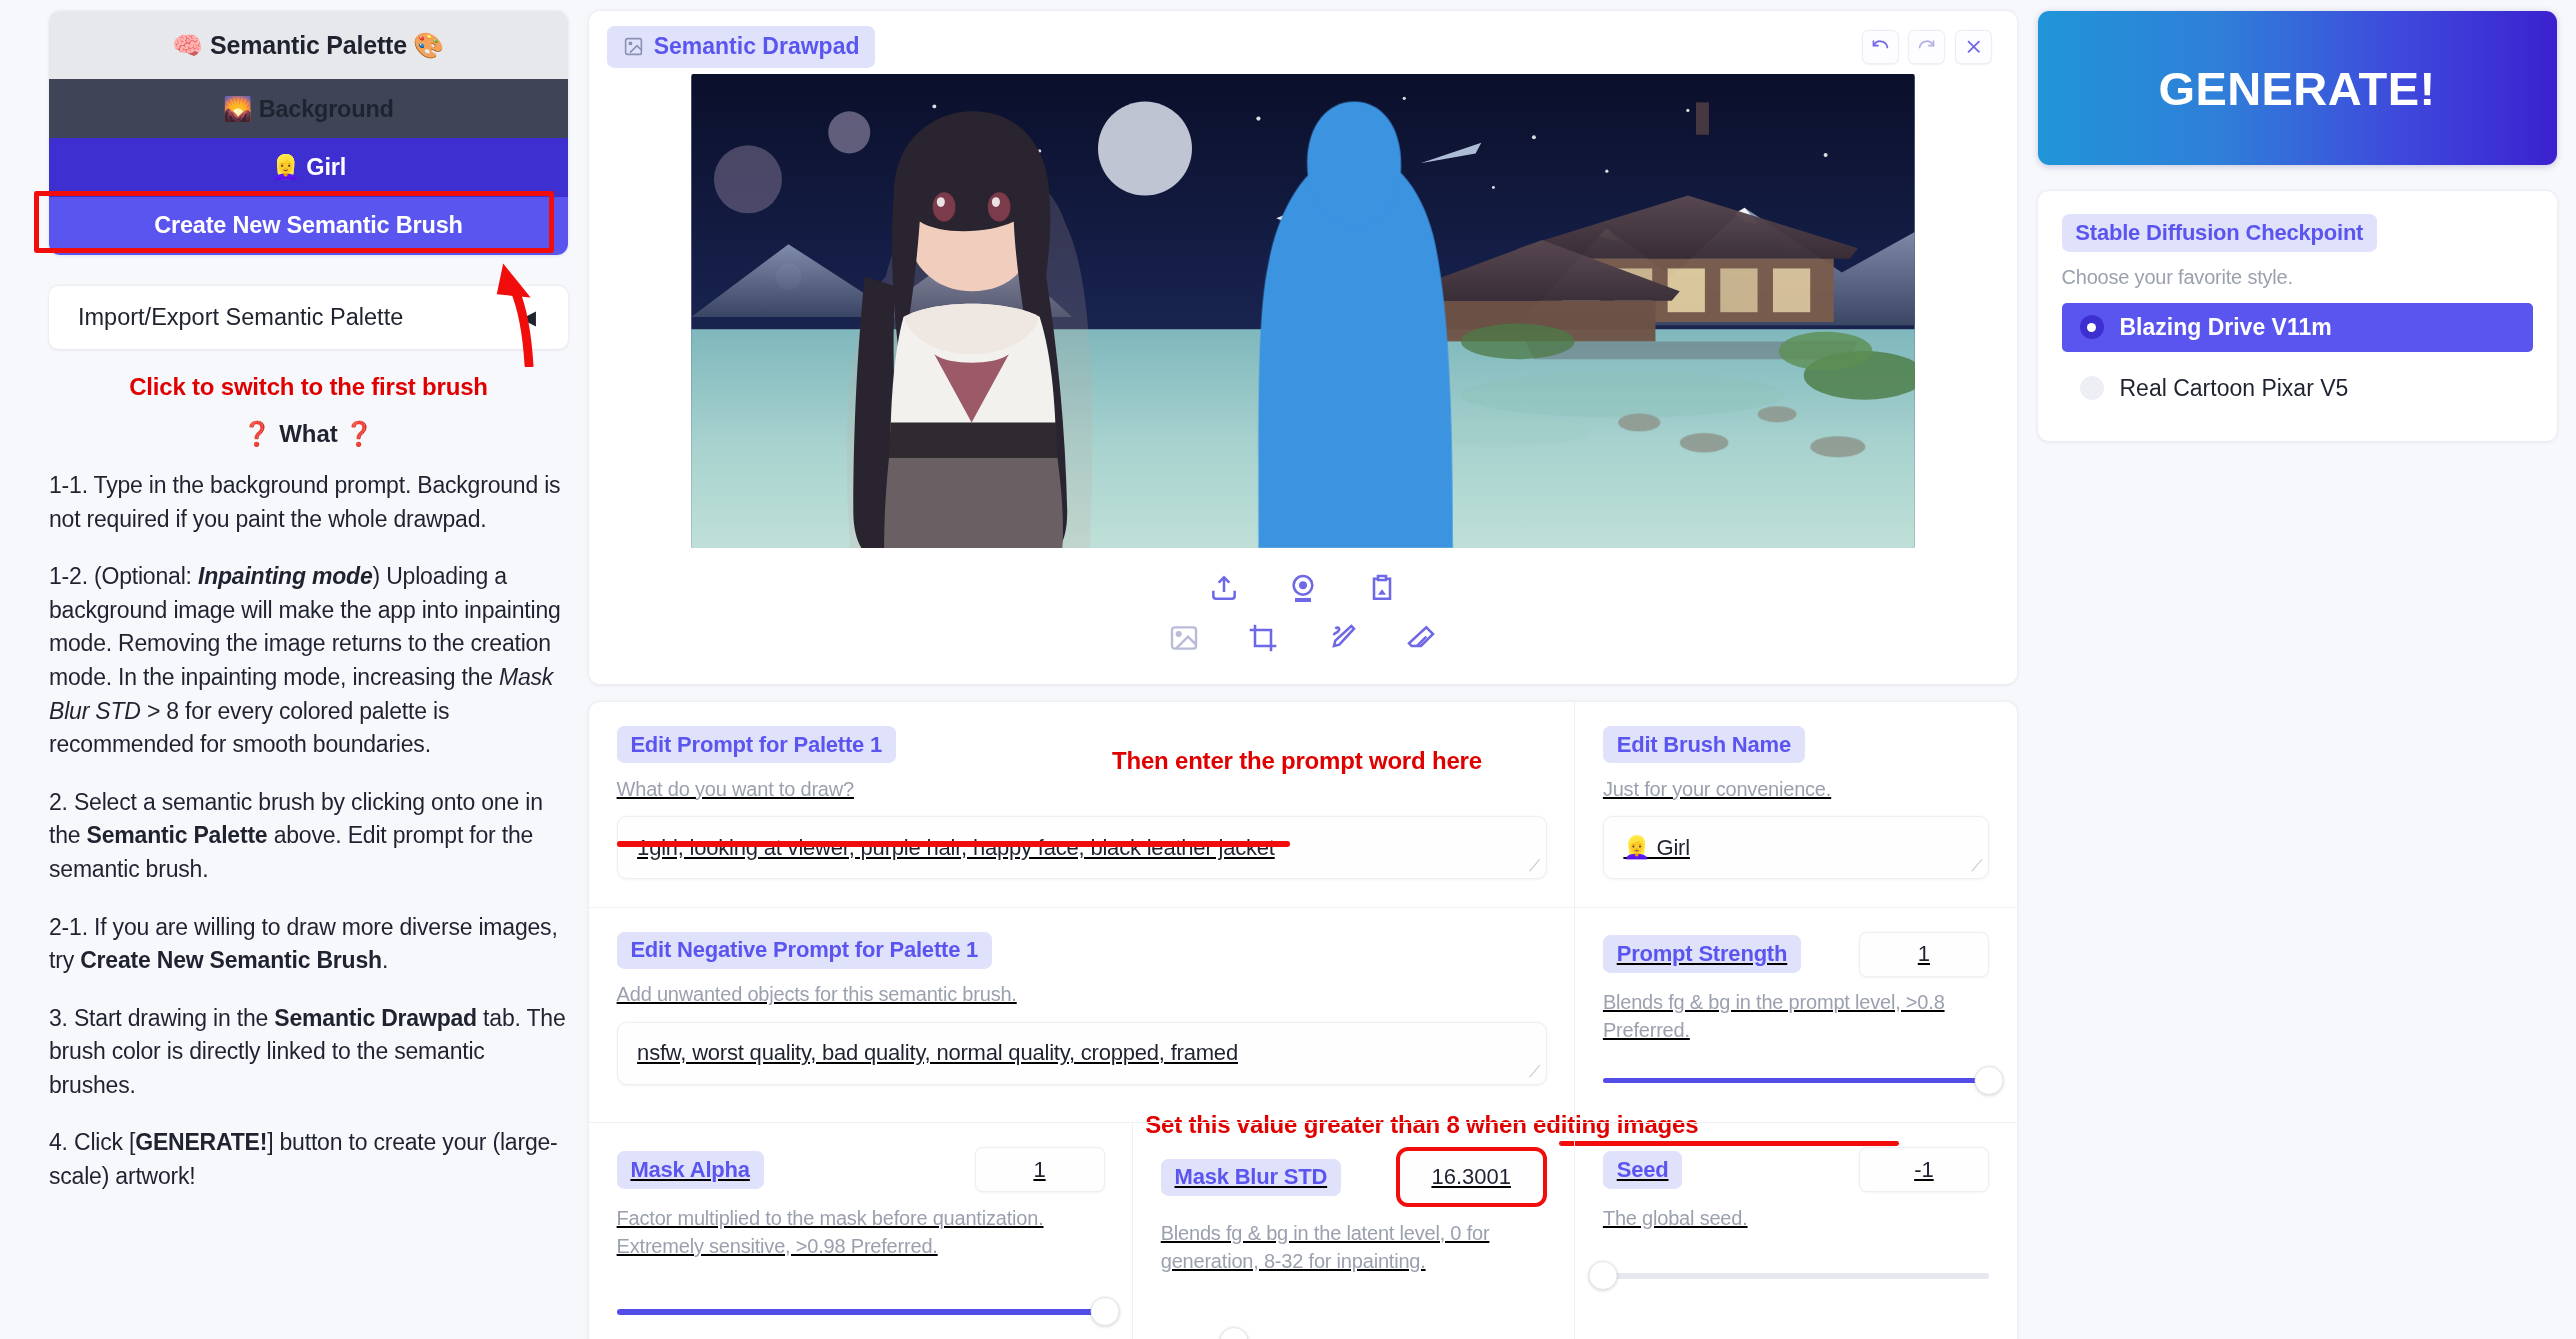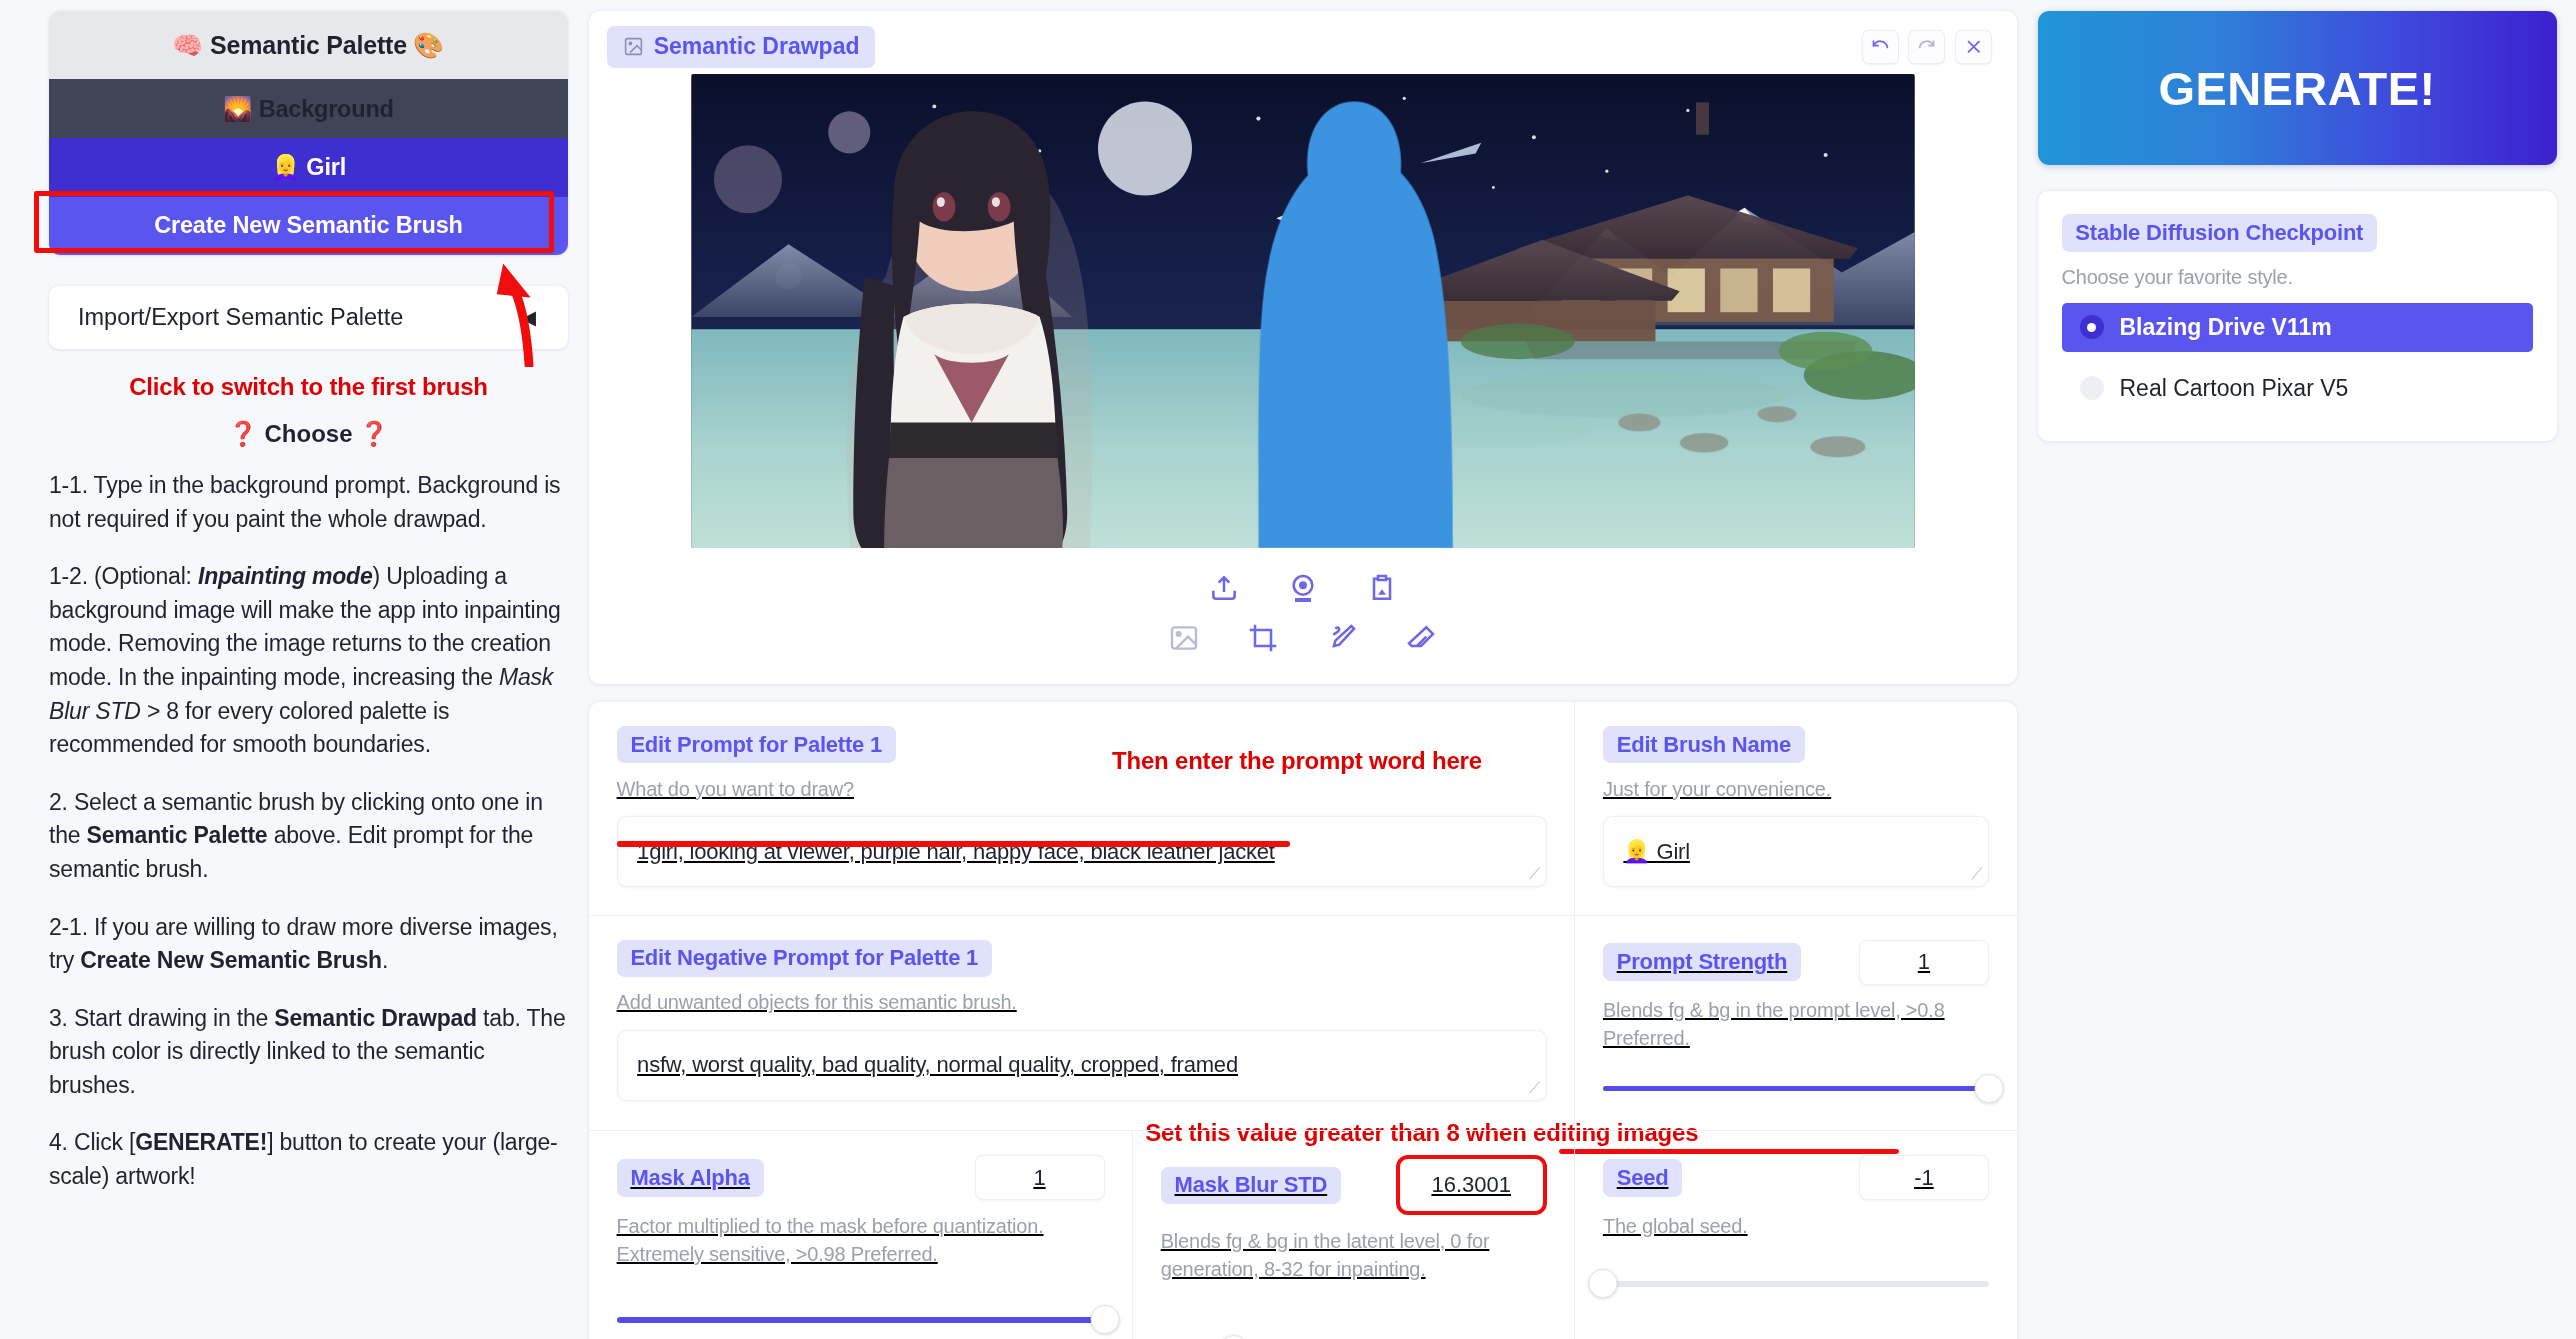--- a/index.html
+++ b/index.html
@@ -135,21 +135,21 @@
     padding: 5.7px 13.8px; border-radius: 7.3px;
     letter-spacing: -0.2px;
   }
   .hint { font-size: 20px; color: #9aa0ae; margin-top: 11.3px; line-height: 1.42; letter-spacing: -0.2px; }
   .textbox {
     margin-top: 13px;
     background: #fefeff;
     border: 0.8px solid #edeff5;
     border-radius: 9.7px;
     box-shadow: 0 0.8px 2.4px rgba(20,20,40,.05);
-    height: 71px;
+    height: 63px;
     display: flex; align-items: center;
     padding: 0 19.5px;
     font-size: 22px; color: #1f2330;
     position: relative;
     white-space: nowrap; overflow: hidden;
     letter-spacing: -0.2px;
   }
   .resize-grip { position: absolute; right: 5.7px; bottom: 4px; color: #b9bec9; font-size: 16px; line-height: 1; }
   .numbox {
     background: #fefeff; border: 0.8px solid #edeff5; border-radius: 8px;
@@ -231,21 +231,21 @@
 
     <div class="accordion">
       <span class="accordion-label">Import/Export Semantic Palette</span>
       <span class="accordion-caret">◀</span>
     </div>
 
     <div class="anno-red">Click to switch to the first brush</div>
 
     <div class="usage-head">
       <span class="q">❓</span>
-      <span>Choose</span>
+      <span>What</span>
       <span class="q">❓</span>
     </div>
 
     <div class="usage">
       <p>1-1. Type in the background prompt. Background is not required if you paint the whole drawpad.</p>
       <p>1-2. (Optional: <span class="bi">Inpainting mode</span>) Uploading a background image will make the app into inpainting mode. Removing the image returns to the creation mode. In the inpainting mode, increasing the <i>Mask Blur STD</i> &gt; 8 for every colored palette is recommended for smooth boundaries.</p>
       <p>2. Select a semantic brush by clicking onto one in the <b>Semantic Palette</b> above. Edit prompt for the semantic brush.</p>
       <p>2-1. If you are willing to draw more diverse images, try <b>Create New Semantic Brush</b>.</p>
       <p>3. Start drawing in the <b>Semantic Drawpad</b> tab. The brush color is directly linked to the semantic brushes.</p>
       <p>4. Click [<b>GENERATE!</b>] button to create your (large-scale) artwork!</p>

